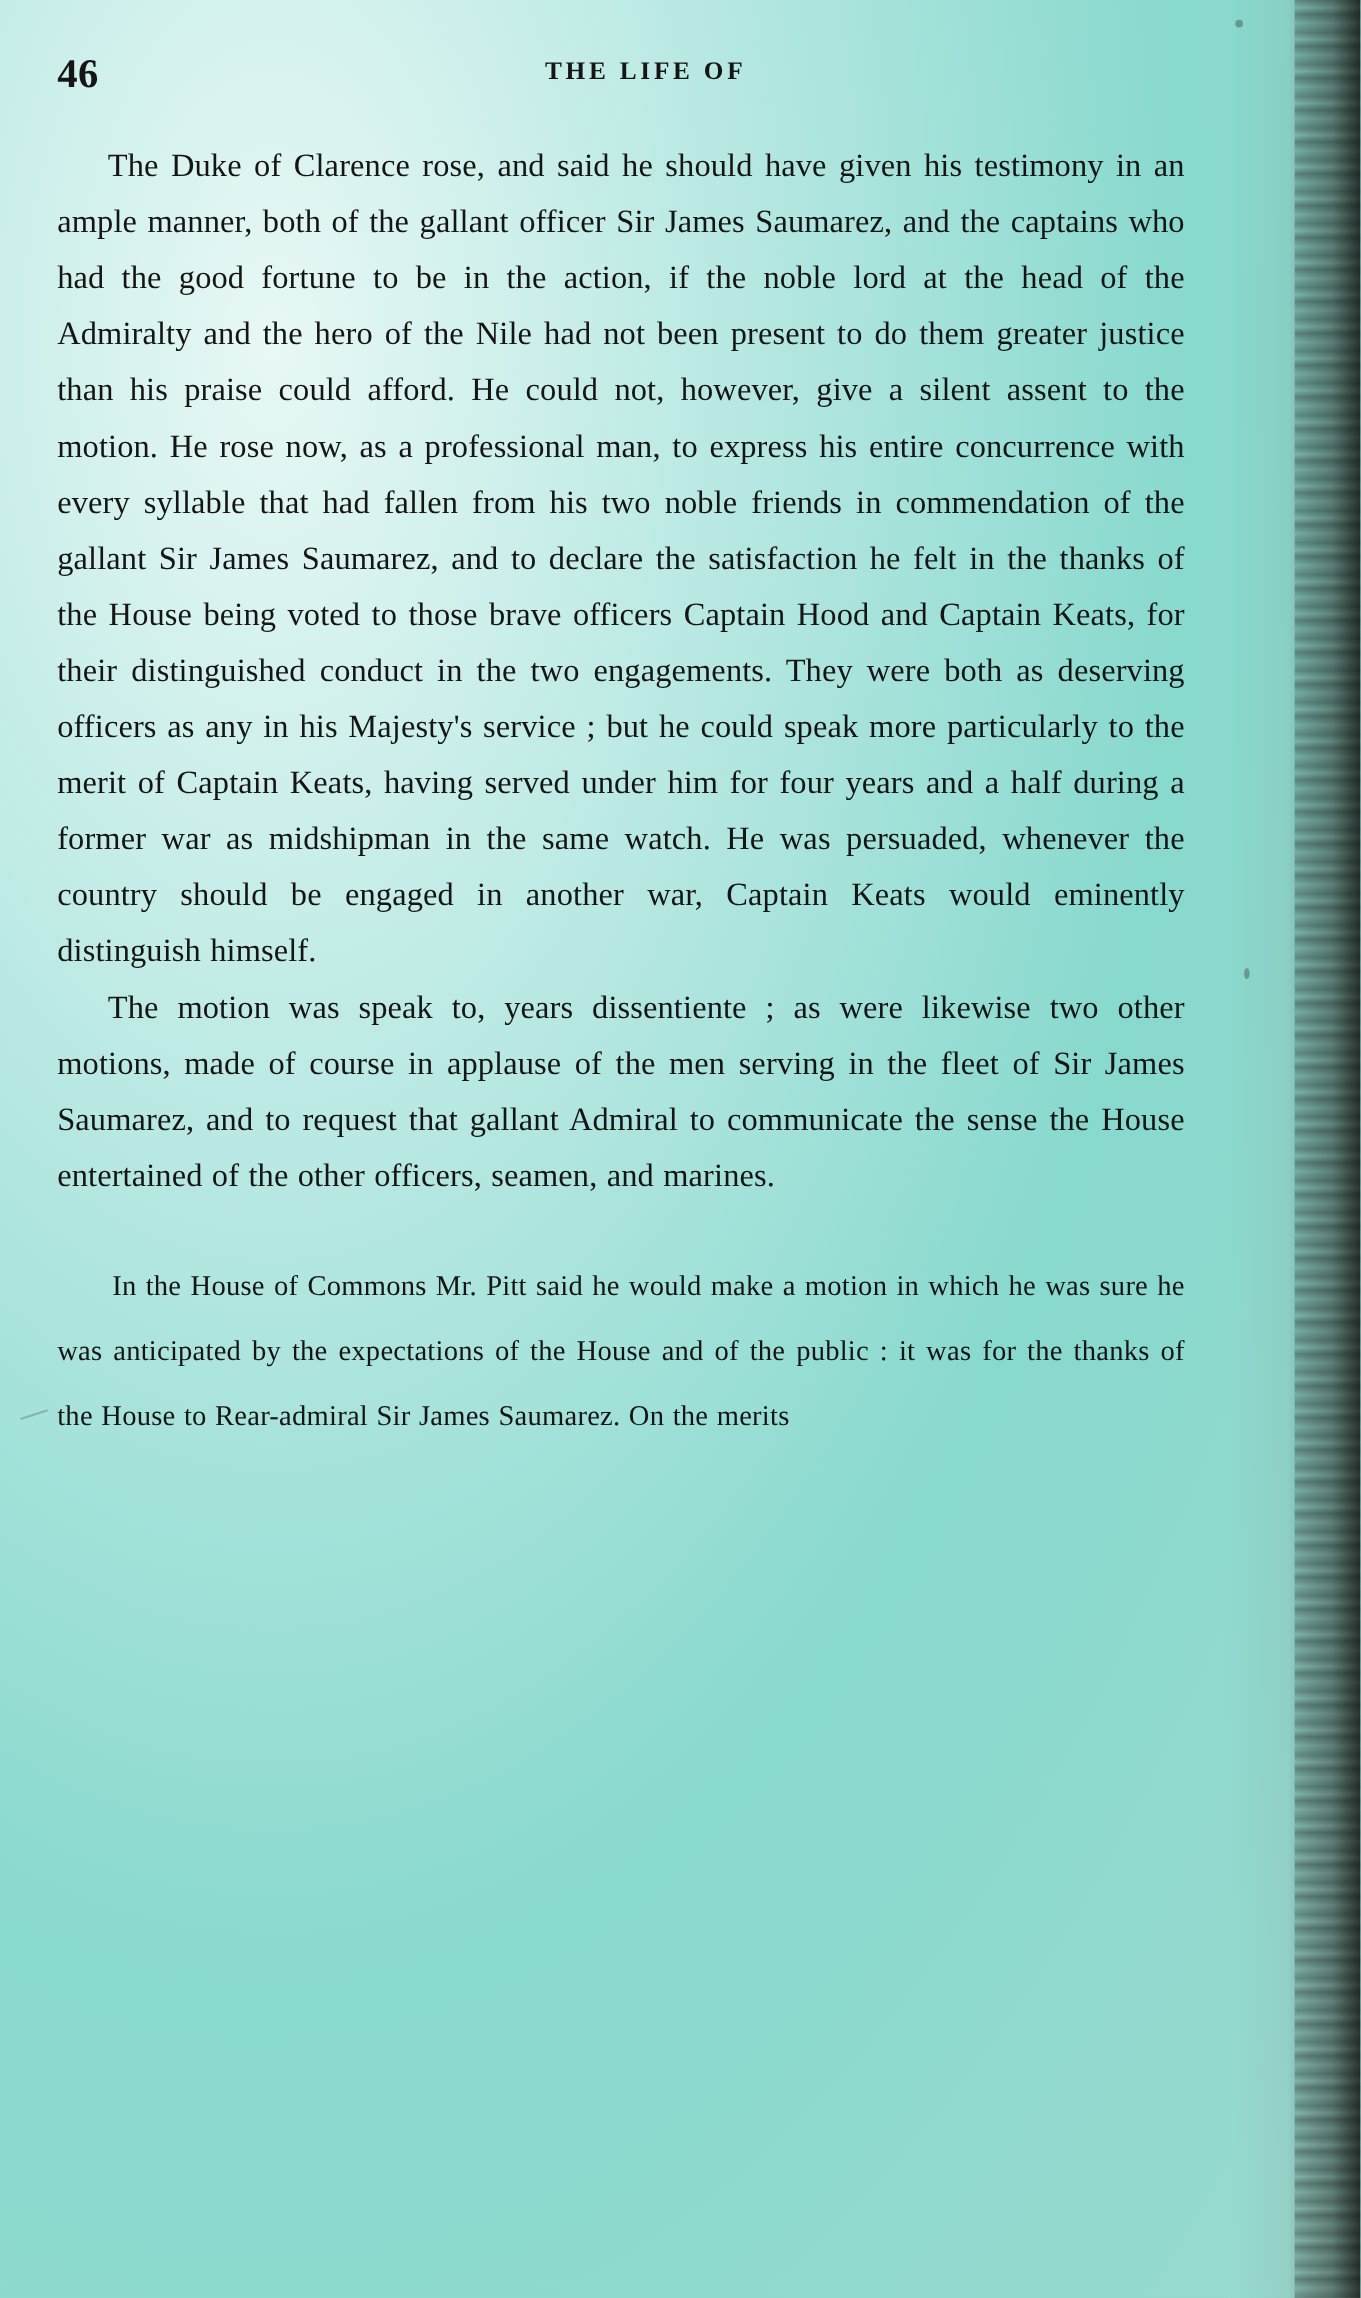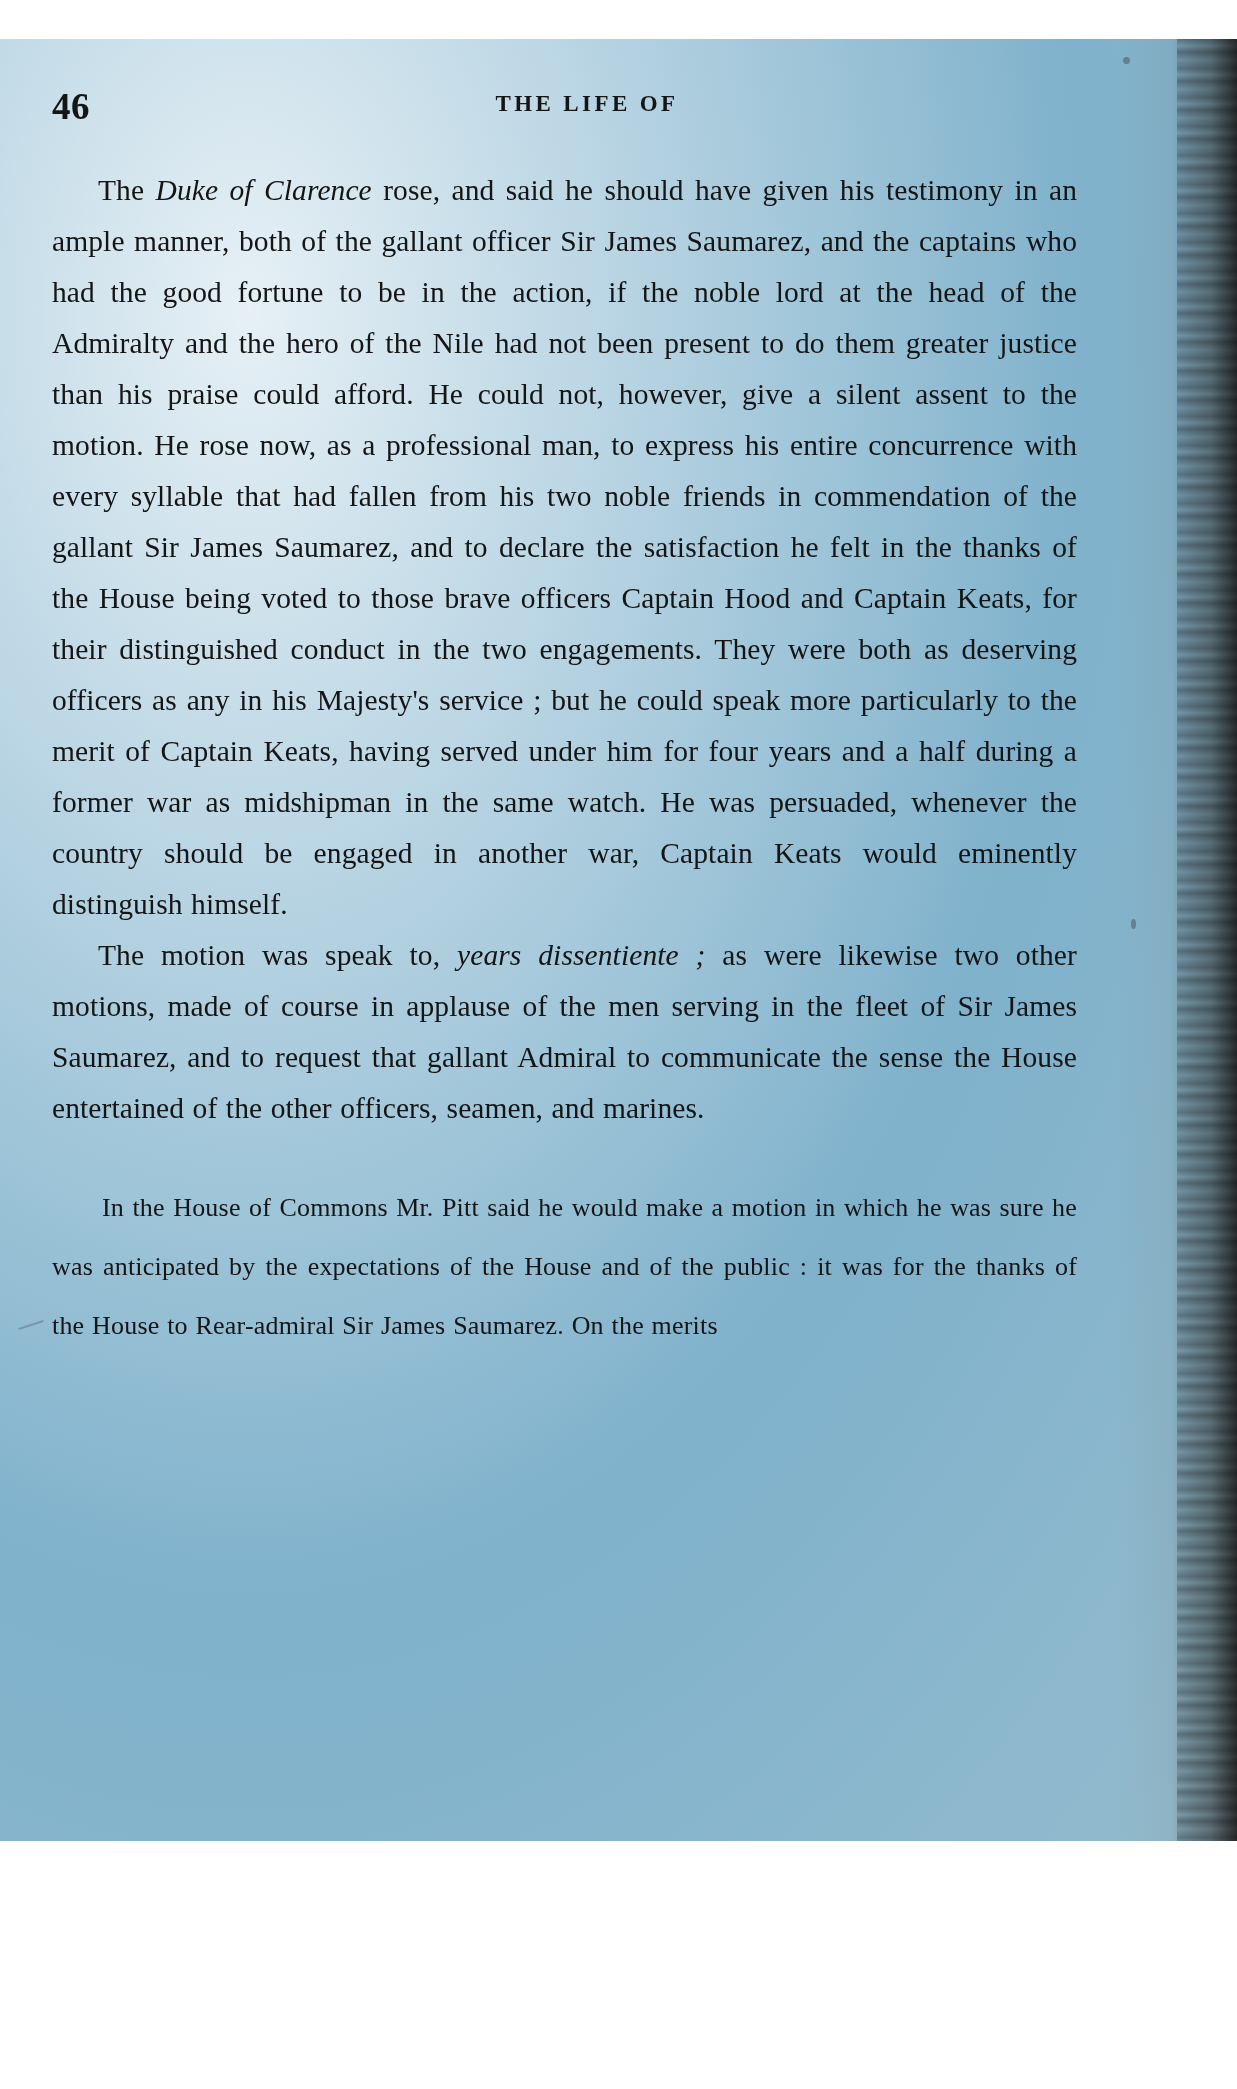--- a/index.html
+++ b/index.html
@@ -3,26 +3,25 @@
 <meta charset="utf-8">
 <style>
   html, body {
     margin: 0;
     padding: 0;
     background: #ffffff;
   }
   .page {
     position: relative;
     width: 1237px;
-    height: 1802px;
-    background: #0369a1;
+    height: 2089px;
+    background: #14b8a6;
     overflow: hidden;
     font-family: "Liberation Serif", serif;
     color: #151515;
-    margin-top: 39px;
   }
   
   .paper-tone {
     position: absolute;
     inset: 0;
     background:
       radial-gradient(ellipse at 20% 15%, rgba(255,255,255,0.9) 0%, rgba(250,249,245,0.5) 60%, rgba(244,242,236,0.6) 100%);
     pointer-events: none;
   }
   .edge-shadow {
@@ -99,21 +98,20 @@
     letter-spacing: 0.1px;
     word-spacing: 1px;
   }
   p.para + p.para {
     margin-top: 0;
   }
   p.indent {
     text-indent: 46px;
   }
   .em {
-    font-style: italic;
   }
   .section-break {
     height: 44px;
   }
   p.section-open {
     font-size: 26px;
     line-height: 59px;
     text-indent: 50px;
     letter-spacing: 0.2px;
   }

